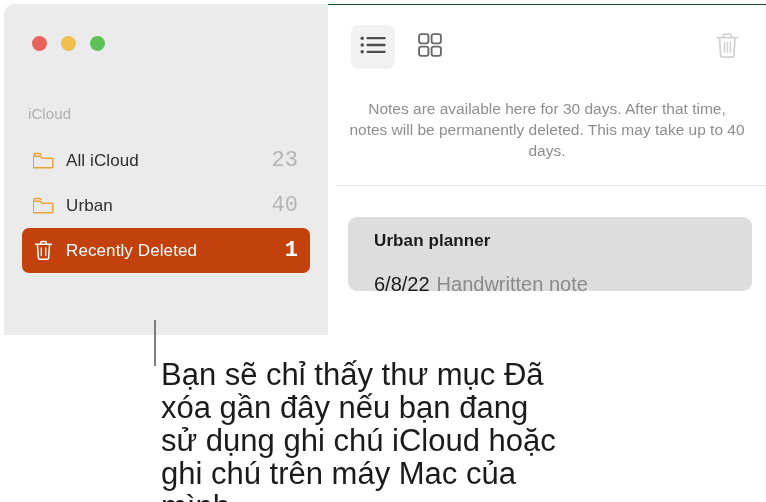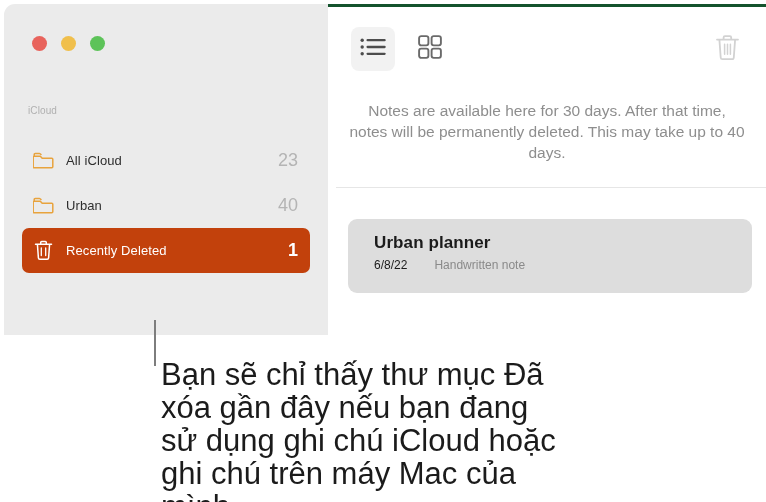--- a/index.html
+++ b/index.html
@@ -50,21 +50,21 @@
     border-radius: 50%;
   }
   .light.close  { background: #e8635c; }
   .light.min    { background: #f0bf4c; }
   .light.max    { background: #5dc359; }
 
   #sidebar-section-header {
     position: absolute;
     left: 24px;
     top: 101px;
-    font-size: 10px;
+    font-size: 15px;
     color: #b0b0b0;
     letter-spacing: 0.1px;
   }
 
   #sidebar-list {
     position: absolute;
     left: 0;
     top: 134px;
     right: 0;
   }
@@ -84,45 +84,46 @@
   .sb-icon {
     width: 22px;
     height: 22px;
     flex: 0 0 22px;
     margin-right: 12px;
     display: flex;
     align-items: center;
     justify-content: center;
   }
   .sb-label {
-    font-size: 13px;
+    font-size: 17px;
     color: #2e2e2e;
     letter-spacing: 0.1px;
     white-space: nowrap;
   }
   .sb-row.selected .sb-label { color: #ffffff; }
   .sb-count {
     margin-left: auto;
-    font-size: 18px;
+    font-size: 22px;
     color: #b4b4b4;
+    font-family: Liberation Mono, monospace;
   }
   .sb-row.selected .sb-count {
     color: #ffffff;
     font-weight: bold;
   }
 
   
   #main-panel {
     position: absolute;
     left: 324px;
     top: 0;
     width: 438px;
     height: 331px;
     background: #ffffff;
-    border-top: 3px solid #14532d;
+    border-top: 1px solid #14532d;
     box-sizing: border-box;
     padding-left: 8px;
   }
   #toolbar {
     position: absolute;
     left: 0;
     top: 0;
     right: 0;
     height: 84px;
   }
@@ -172,24 +173,24 @@
     box-sizing: border-box;
     padding: 14px 0 0 26px;
   }
   #note-title {
     font-size: 17px;
     font-weight: bold;
     color: #1b1b1b;
     letter-spacing: 0.1px;
   }
   #note-meta {
-    margin-top: 5px;
-    font-size: 12px;
-    display: flex;
-    gap: 27px;
+    margin-top: 22px;
+    font-size: 20px;
+    display: flex;
+    gap: 7px;
   }
   #note-date    { color: #1b1b1b; }
   #note-subtitle{ color: #8a8a8a; }
 
   
   #callout-line {
     position: absolute;
     left: 154px;
     top: 320px;
     width: 2px;

